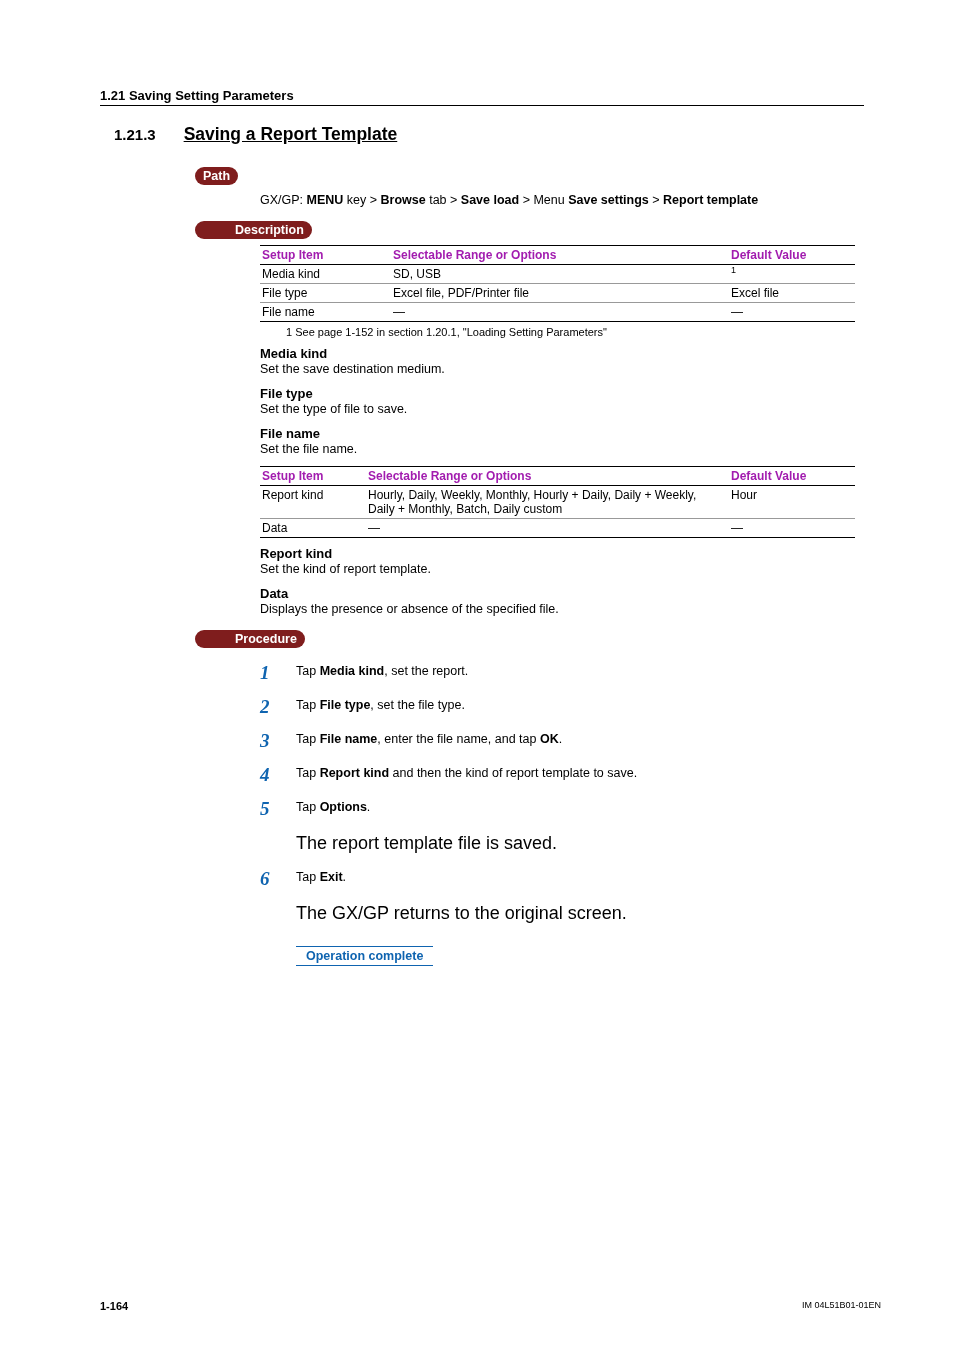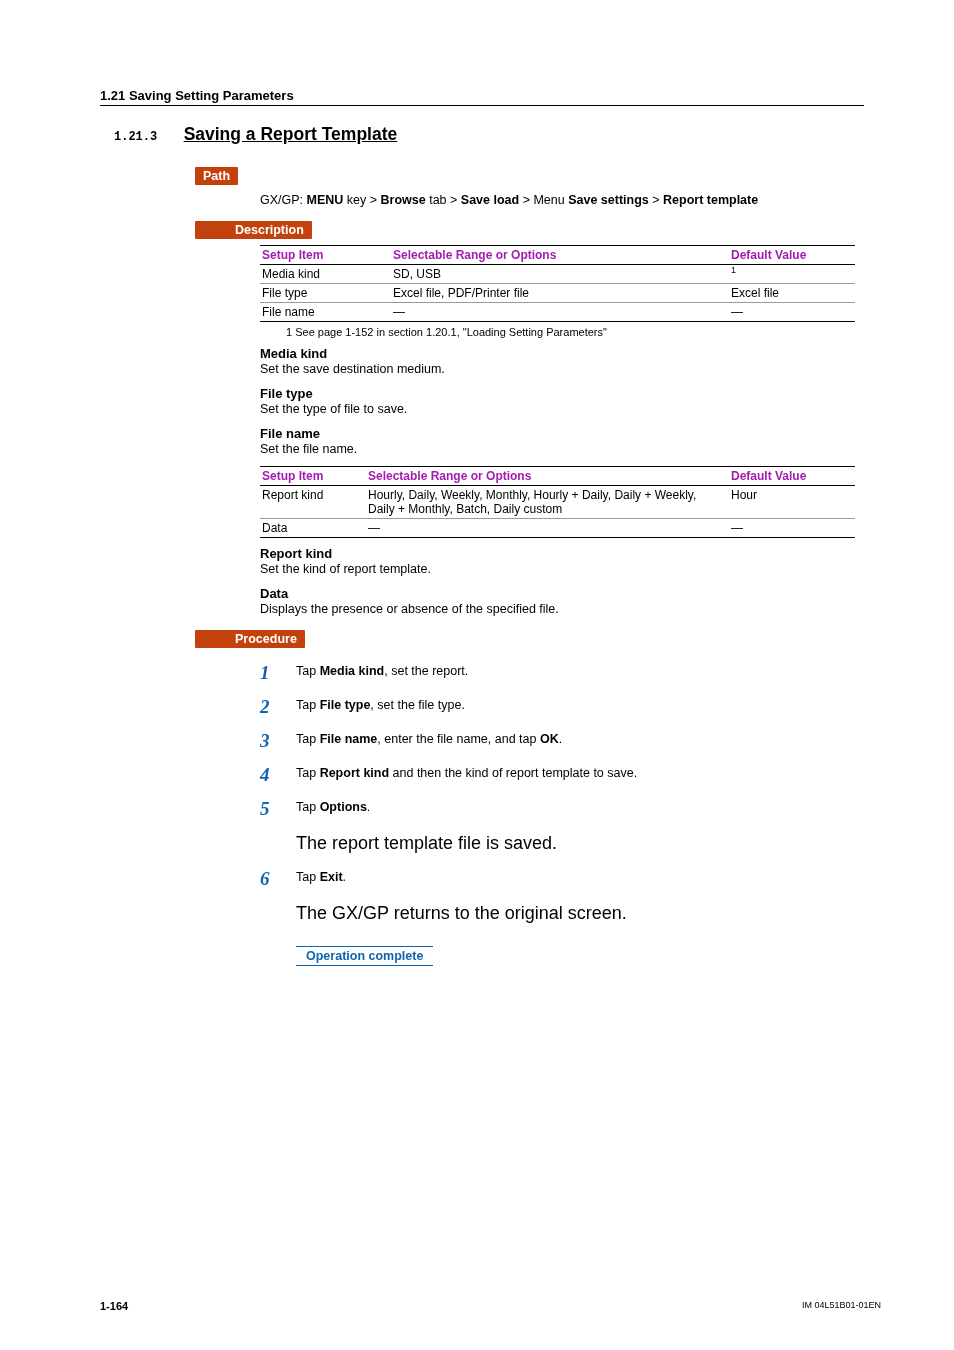--- a/index.html
+++ b/index.html
@@ -26,38 +26,37 @@
     padding-bottom: 2px;
     border-bottom: 1px solid #000;
     margin-bottom: 18px;
   }
   .title-row {
     margin-left: 14px;
     margin-bottom: 22px;
   }
   .title-num {
     font-weight: bold;
-    font-size: 12px;
+    font-size: 15px;
     display: inline-block;
     width: 66px;
-    font-family: Liberation Mono, monospace;
   }
   .title-text {
     font-weight: bold;
     font-size: 17.5px;
     text-decoration: underline;
   }
   .label-tab {
     display: inline-block;
-    background: #c2410c;
+    background: #7f1d1d;
     color: #fff;
     font-weight: bold;
     font-size: 12.5px;
     padding: 2px 8px;
-    border-radius: 1px;
+    border-radius: 9px;
     margin-left: 95px;
   }
   .desc-tab { margin-left: 95px; padding-left: 40px; }
   .path-text {
     margin-left: 160px;
     margin-top: 8px;
     font-size: 12.5px;
   }
   .content-block {
     margin-left: 160px;

